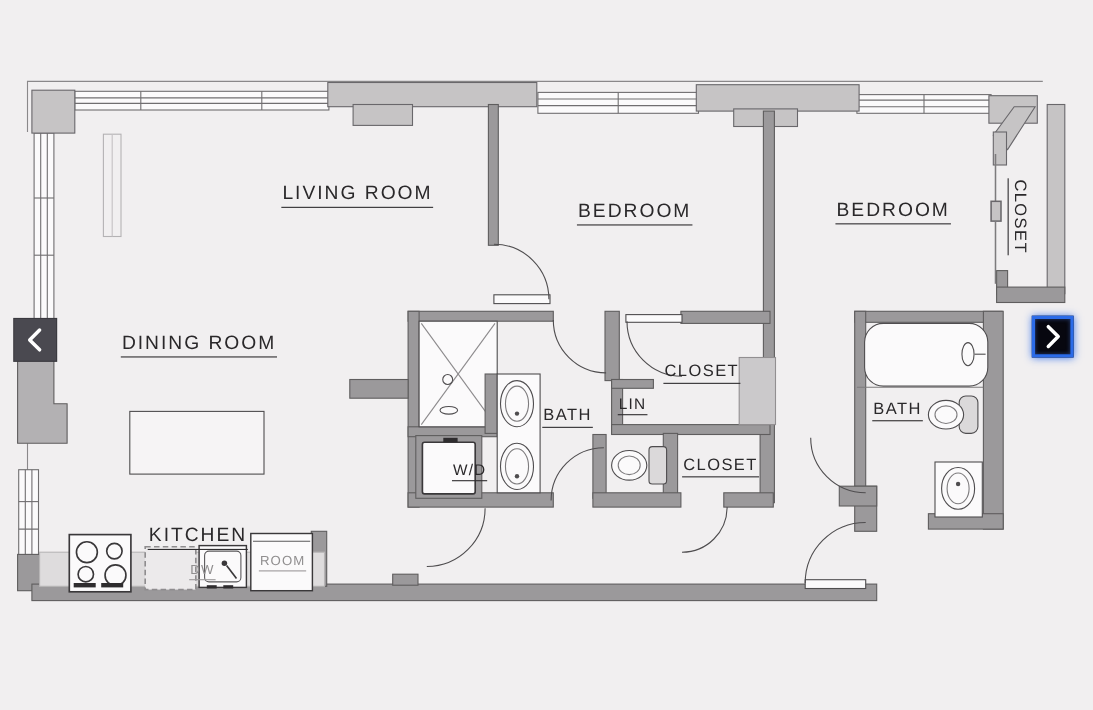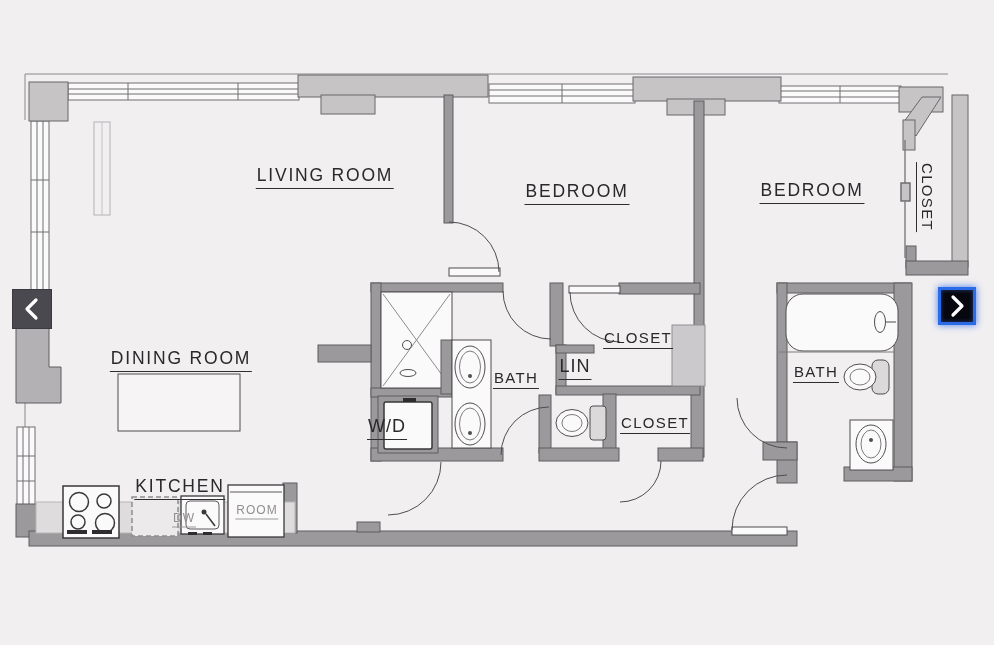--- a/index.html
+++ b/index.html
@@ -3,21 +3,21 @@
 <meta charset="utf-8">
 <style>
   html,body{margin:0;padding:0;background:#f1eff0;}
   .stage{position:relative;width:994px;height:645px;background:#f1eff0;overflow:hidden;
          font-family:"Liberation Sans",sans-serif;padding-left:24px;}
   .plan-svg{position:absolute;left:0;top:0;}
   .fp-label{position:absolute;transform:translate(-50%,-50%);white-space:nowrap;
             color:#2a282a;border-bottom:1.6px solid #2f2d2f;padding:0 1px 2px;
             letter-spacing:1.8px;font-size:17.5px;font-weight:400;}
   .fp-label.md{font-size:15px;letter-spacing:1.3px;}
-  .fp-label.sm{font-size:18px;letter-spacing:1px;}
+  .fp-label.sm{font-size:14px;letter-spacing:1px;}
   .fp-label.rot{transform:translate(-50%,-50%) rotate(90deg);}
   .fp-label.muted{color:#908e8f;border-bottom-color:#9b999a;font-size:12px;letter-spacing:1px;}
   .nav-btn{position:absolute;display:flex;align-items:center;justify-content:center;
            padding:0;cursor:pointer;border:none;}
   .nav-prev{left:13px;top:290px;width:38px;height:38px;background:#4a4950;
             box-shadow:0 0 0 1px #3a393f;}
   .nav-next{left:938px;top:287px;width:38px;height:38px;background:#07070f;
             border:3px solid #2b6be8;box-shadow:0 0 7px rgba(52,112,235,.9), inset 0 0 4px rgba(80,130,240,.45);}
   .nav-btn svg{display:block;}
 </style>
@@ -221,27 +221,27 @@
     <g>
       <rect x="228" y="485" width="56" height="52" fill="#fbfafb" stroke="#3a383a" stroke-width="1.3"></rect>
       <line x1="230" y1="492" x2="282" y2="492" stroke="#5a585a"></line>
     </g>
   </svg>
 
   <div class="fp-label" style="left:325px;top:177px;">LIVING ROOM</div>
   <div class="fp-label" style="left:577px;top:193px;">BEDROOM</div>
   <div class="fp-label" style="left:812px;top:192px;">BEDROOM</div>
   <div class="fp-label md rot" style="left:926px;top:197px;">CLOSET</div>
-  <div class="fp-label" style="left:181px;top:313px;margin-top:47px;">DINING ROOM</div>
+  <div class="fp-label" style="left:181px;top:313px;">DINING ROOM</div>
   <div class="fp-label md" style="left:638px;top:339px;">CLOSET</div>
   <div class="fp-label sm" style="left:575px;top:368px;">LIN</div>
   <div class="fp-label md" style="left:516px;top:379px;">BATH</div>
   <div class="fp-label md" style="left:816px;top:373px;">BATH</div>
   <div class="fp-label md" style="left:655px;top:424px;">CLOSET</div>
-  <div class="fp-label sm" style="left:387px;top:428px;">W/D</div>
+  <div class="fp-label sm" style="left:427px;top:428px;">W/D</div>
   <div class="fp-label" style="left:180px;top:488px;">KITCHEN</div>
   <div class="fp-label muted" style="left:156px;top:519px;margin-left:28px;">DW</div>
   <div class="fp-label muted" style="left:257px;top:511px;">ROOM</div>
 
   <button class="nav-btn nav-prev">
     <svg width="22" height="28" viewBox="0 0 22 28">
       <polyline points="15,5 6,14 15,23" fill="none" stroke="#ffffff" stroke-width="3.2" stroke-linecap="round" stroke-linejoin="round"></polyline>
     </svg>
   </button>
   <button class="nav-btn nav-next">

